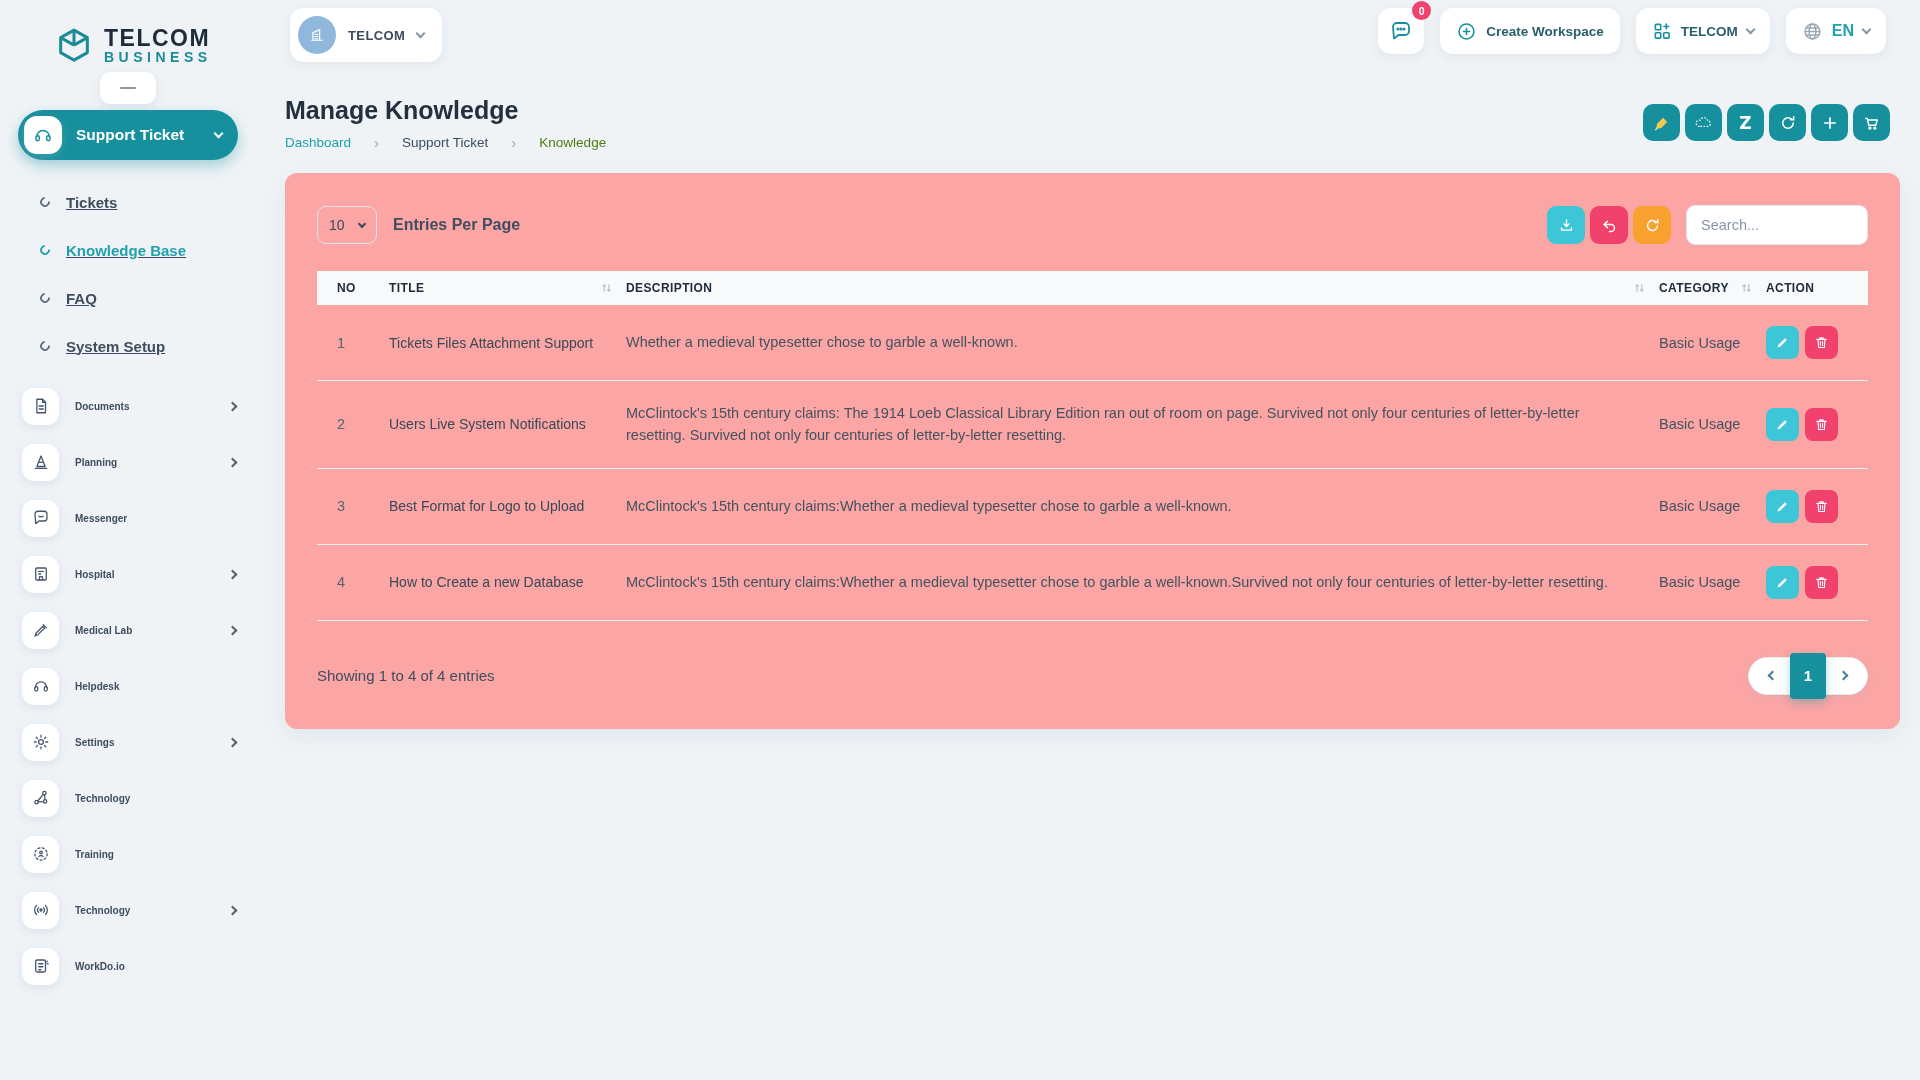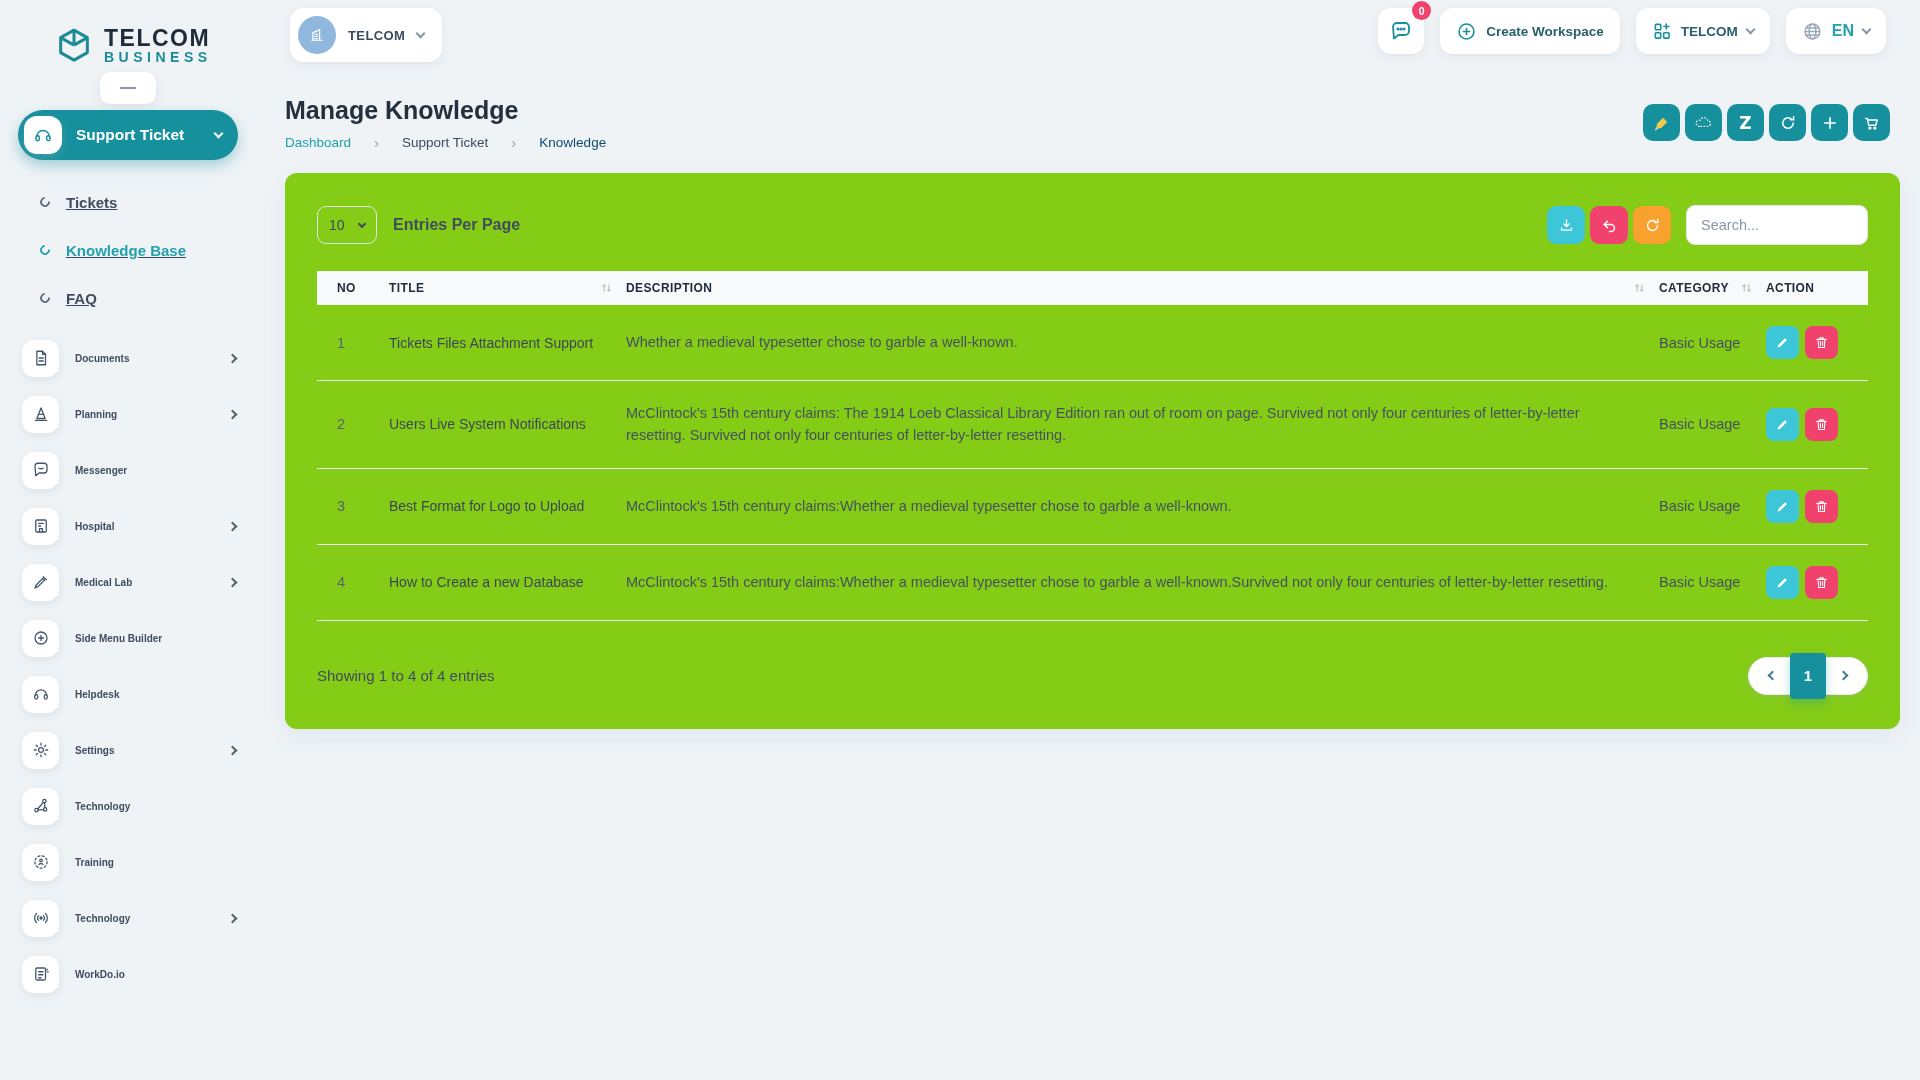--- a/index.html
+++ b/index.html
@@ -60,27 +60,27 @@
     box-shadow:0 3px 10px rgba(169,184,200,.22); cursor:pointer; font-size:13.5px; font-weight:700; color:#285f6b; }
   .pill .cv { color:#8795a5; }
   .pill .lang { color:#21a0ad; font-size:16px; }
 
   .page-head { display:flex; justify-content:space-between; align-items:flex-start; padding:26px 30px 0 29px; }
   .page-title { font-size:25px; font-weight:700; color:#24303e; }
   .breadcrumb { display:flex; align-items:center; gap:23px; margin-top:9px; font-size:13.5px; }
   .bc-link { color:#21a0ad; cursor:pointer; }
   .bc-sep { color:#9aa7b5; font-size:15px; }
   .bc-mid { color:#3c4b5d; cursor:pointer; }
-  .bc-cur { color:#0c4a6e; }
+  .bc-cur { color:#4d7c0f; }
   .integrations { display:flex; gap:5px; margin-top:8px; }
   .int-btn { width:37px; height:37px; background:#17909d; border-radius:10px; display:flex; align-items:center; justify-content:center; cursor:pointer; }
   .int-btn .z { color:#fff; font-weight:800; font-size:17px; font-family:"DejaVu Sans", sans-serif; }
 
   
-  .card { margin:22px 0 0 29px; width:1615px; background:#84cc16; border-radius:12px;
+  .card { margin:22px 0 0 29px; width:1615px; background:#fca5a5; border-radius:12px;
     box-shadow:0 8px 22px rgba(169,184,200,.18); padding:32px 32px 34px 32px; }
   .tools { display:flex; align-items:center; }
   .select { width:60px; height:38px; border:1px solid #dfe5ea; border-radius:9px; display:flex; align-items:center;
     justify-content:space-between; padding:0 11px; font-size:14px; color:#3c4b5d; cursor:pointer; }
   .select .cv { color:#3c4b5d; width:6px; height:6px; }
   .tools .t-lbl { margin-left:16px; font-size:16px; font-weight:600; color:#3f4d5f;text-align:center; }
   .tool-actions { margin-left:auto; display:flex; gap:5px; align-items:center; }
   .sq-btn { width:38px; height:38px; border-radius:9px; display:flex; align-items:center; justify-content:center; cursor:pointer; border:none; }
   .sq-cyan { background:#3dc6d8; }
   .sq-pink { background:#f1426d; }
@@ -150,20 +150,24 @@
       <span class="s-lbl">Tickets</span>
     </div>
     <div class="sub-item active">
       <span class="ring"></span>
       <span class="s-lbl">Knowledge Base</span>
     </div>
     <div class="sub-item">
       <span class="ring"></span>
       <span class="s-lbl">FAQ</span>
     </div>
+    <div class="sub-item">
+      <span class="ring"></span>
+      <span class="s-lbl">System Setup</span>
+    </div>
   </div>
 
   <div class="nav-list">
     <div class="nav-item">
       <span class="chip">
         <svg width="18" height="18" viewBox="0 0 24 24" fill="none" stroke="#44566c" stroke-width="1.7" stroke-linecap="round" stroke-linejoin="round">
           <path d="M6.5 3h7.5l4 4v14H6.5z"></path>
             <path d="M14 3v4h4"></path>
             <path d="M9.5 12h5.5M9.5 16h5.5"></path>
         </svg>
@@ -205,29 +209,20 @@
     <div class="nav-item">
       <span class="chip">
         <svg width="18" height="18" viewBox="0 0 24 24" fill="none" stroke="#44566c" stroke-width="1.7" stroke-linecap="round" stroke-linejoin="round">
           <path d="M15 5l4 4"></path>
             <path d="M7.5 18.5l-3 0.8.8-3 9-9 2.4 2.4z"></path>
             <path d="M4 20l1.8-1.8"></path>
         </svg>
       </span>
       <span class="nav-label">Medical Lab</span>
       <span class="cv cv-right"></span>
-    </div>
-    <div class="nav-item">
-      <span class="chip">
-        <svg width="18" height="18" viewBox="0 0 24 24" fill="none" stroke="#44566c" stroke-width="1.7" stroke-linecap="round">
-          <circle cx="12" cy="12" r="8"></circle>
-            <path d="M12 8.6v6.8M8.6 12h6.8"></path>
-        </svg>
-      </span>
-      <span class="nav-label">Side Menu Builder</span>
     </div>
     <div class="nav-item">
       <span class="chip">
         <svg width="18" height="18" viewBox="0 0 24 24" fill="none" stroke="#44566c" stroke-width="1.7" stroke-linecap="round">
           <path d="M4.5 14a7.5 7.5 0 0 1 15 0"></path>
             <rect x="3.6" y="12.8" width="4" height="6" rx="2"></rect>
             <rect x="16.4" y="12.8" width="4" height="6" rx="2"></rect>
         </svg>
       </span>
       <span class="nav-label">Helpdesk</span>

